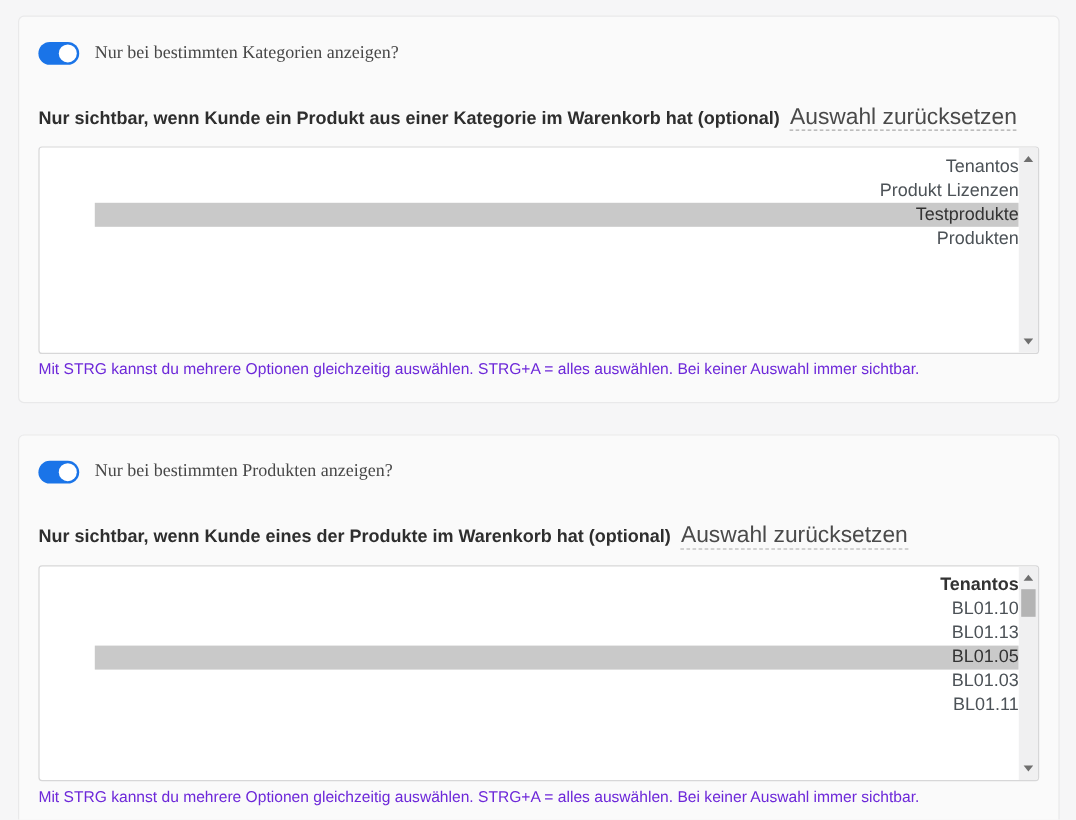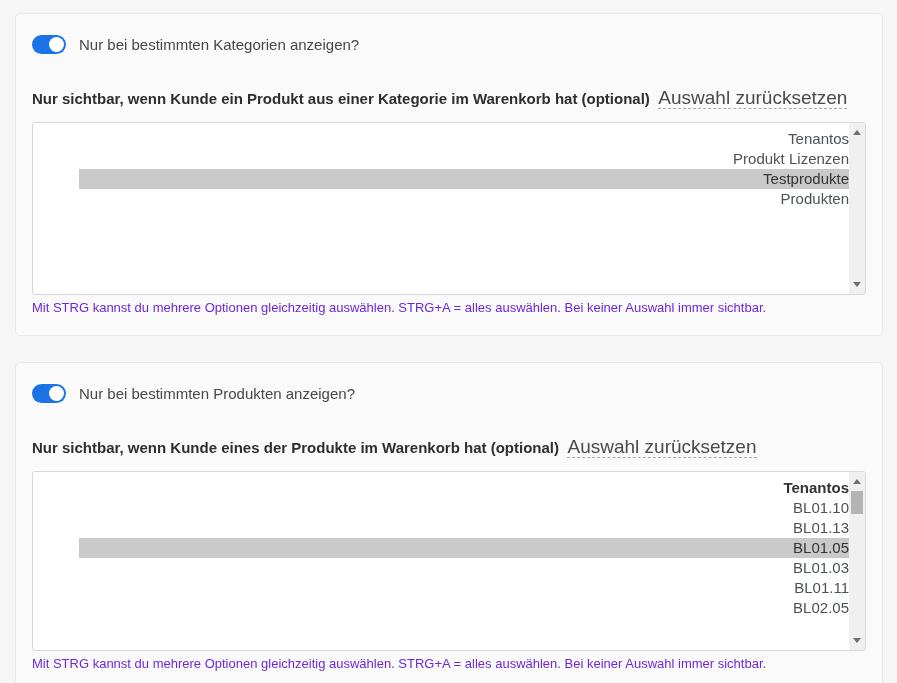--- a/index.html
+++ b/index.html
@@ -14,20 +14,21 @@
     background: #fafafa;
     border: 1px solid #e9e9ea;
     border-radius: 5px;
     padding: 21px 16px 20px 16px;
     margin-bottom: 26px;
   }
   .toggle-row {
     display: flex;
     align-items: center;
     margin-bottom: 33px;
+    font-family: Liberation Serif, serif;
   }
   .toggle {
     position: relative;
     display: inline-block;
     width: 34px; height: 19px;
     border-radius: 10px;
     background: #1a74e8;
     cursor: pointer;
     flex: 0 0 auto;
   }
@@ -173,21 +174,20 @@
 
     <div class="listbox lb-products">
       <div class="options">
         <div class="group-label">Tenantos</div>
         <div>
             <div class="option">BL01.10</div>
             <div class="option">BL01.13</div>
             <div class="option selected">BL01.05</div>
             <div class="option">BL01.03</div>
             <div class="option">BL01.11</div>
-            <div class="option">BL02.05</div>
           </div>
       </div>
       <div class="scrollbar">
         <span class="sb-arrow-up"></span>
         <span class="sb-thumb"></span>
         <span class="sb-arrow-down"></span>
       </div>
     </div>
 
     <div class="help-text">Mit STRG kannst du mehrere Optionen gleichzeitig auswählen. STRG+A = alles auswählen. Bei keiner Auswahl immer sichtbar.</div>

